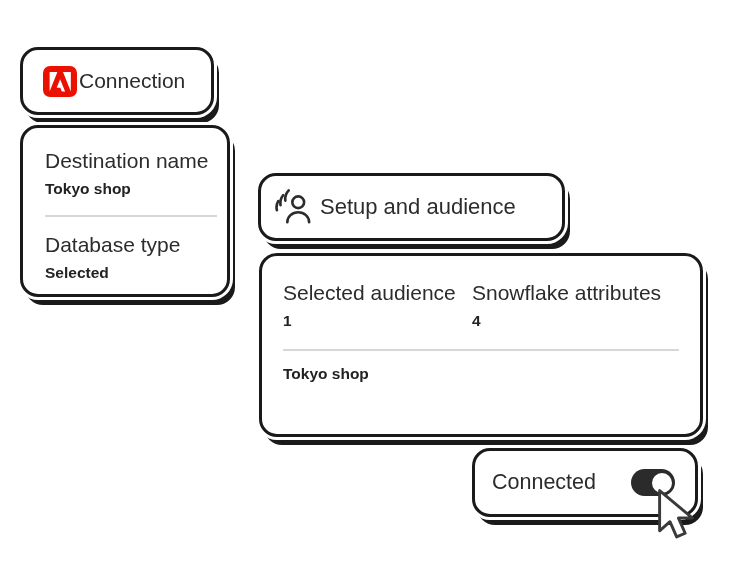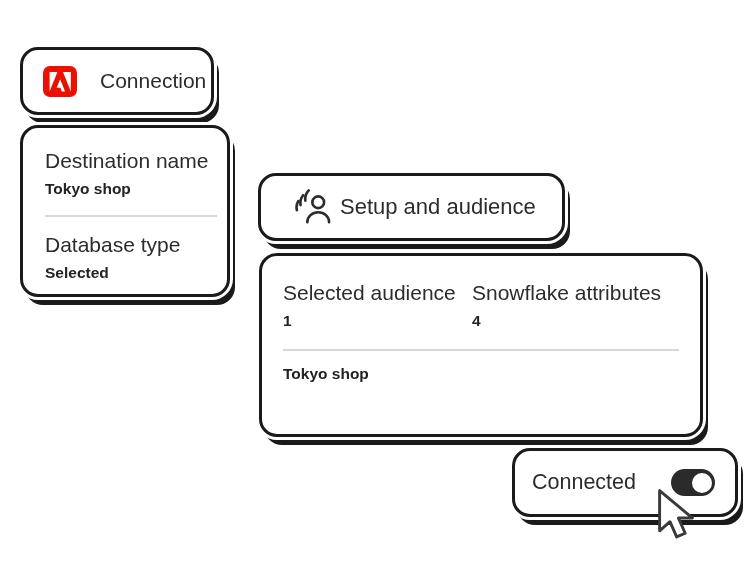--- a/index.html
+++ b/index.html
@@ -41,34 +41,34 @@
     margin-top:7px;
     line-height:1.2;
     white-space:nowrap;
   }
   .divider{
     height:2px;
     background:#d7d7d7;
     border:none;
   }
   
-  #connection-card{left:20px;top:47px;width:194px;height:68px;padding-left:20px;gap:23px;}
+  #connection-card{left:20px;top:47px;width:194px;height:68px;padding-left:20px;gap:2px;}
   
   #destination-card{left:20px;top:125px;width:210px;height:172px;padding:20px 0 4px 22px;}
   #destination-card .divider{margin:16px 10px 15px 0;}
   
-  #setup-card{left:258px;top:173px;width:307px;height:68px;padding-left:34px;gap:9px;}
+  #setup-card{left:258px;top:173px;width:307px;height:68px;padding-left:14px;gap:9px;}
   #setup-card .title{font-size:22px;}
   
   #summary-card{left:259px;top:253px;width:444px;height:184px;padding:24px 21px 0 21px;}
   #summary-card .stats{display:flex;gap:15px;}
   #summary-card .stat{min-width:174px;}
   #summary-card .divider{margin:18px 0 14px 0;}
   
-  #connected-card{left:512px;top:448px;width:226px;height:69px;padding:0 20px 0 17px;display:flex;align-items:center;justify-content:space-between;}
+  #connected-card{left:472px;top:448px;width:226px;height:69px;padding:0 20px 0 17px;display:flex;align-items:center;justify-content:space-between;}
   #connected-card .title{font-size:21.5px;}
   
   .toggle{
     position:relative;
     width:44px;height:27px;
     background:#2b2b2b;
     border-radius:14px;
     cursor:pointer;
     flex:0 0 auto;
   }

